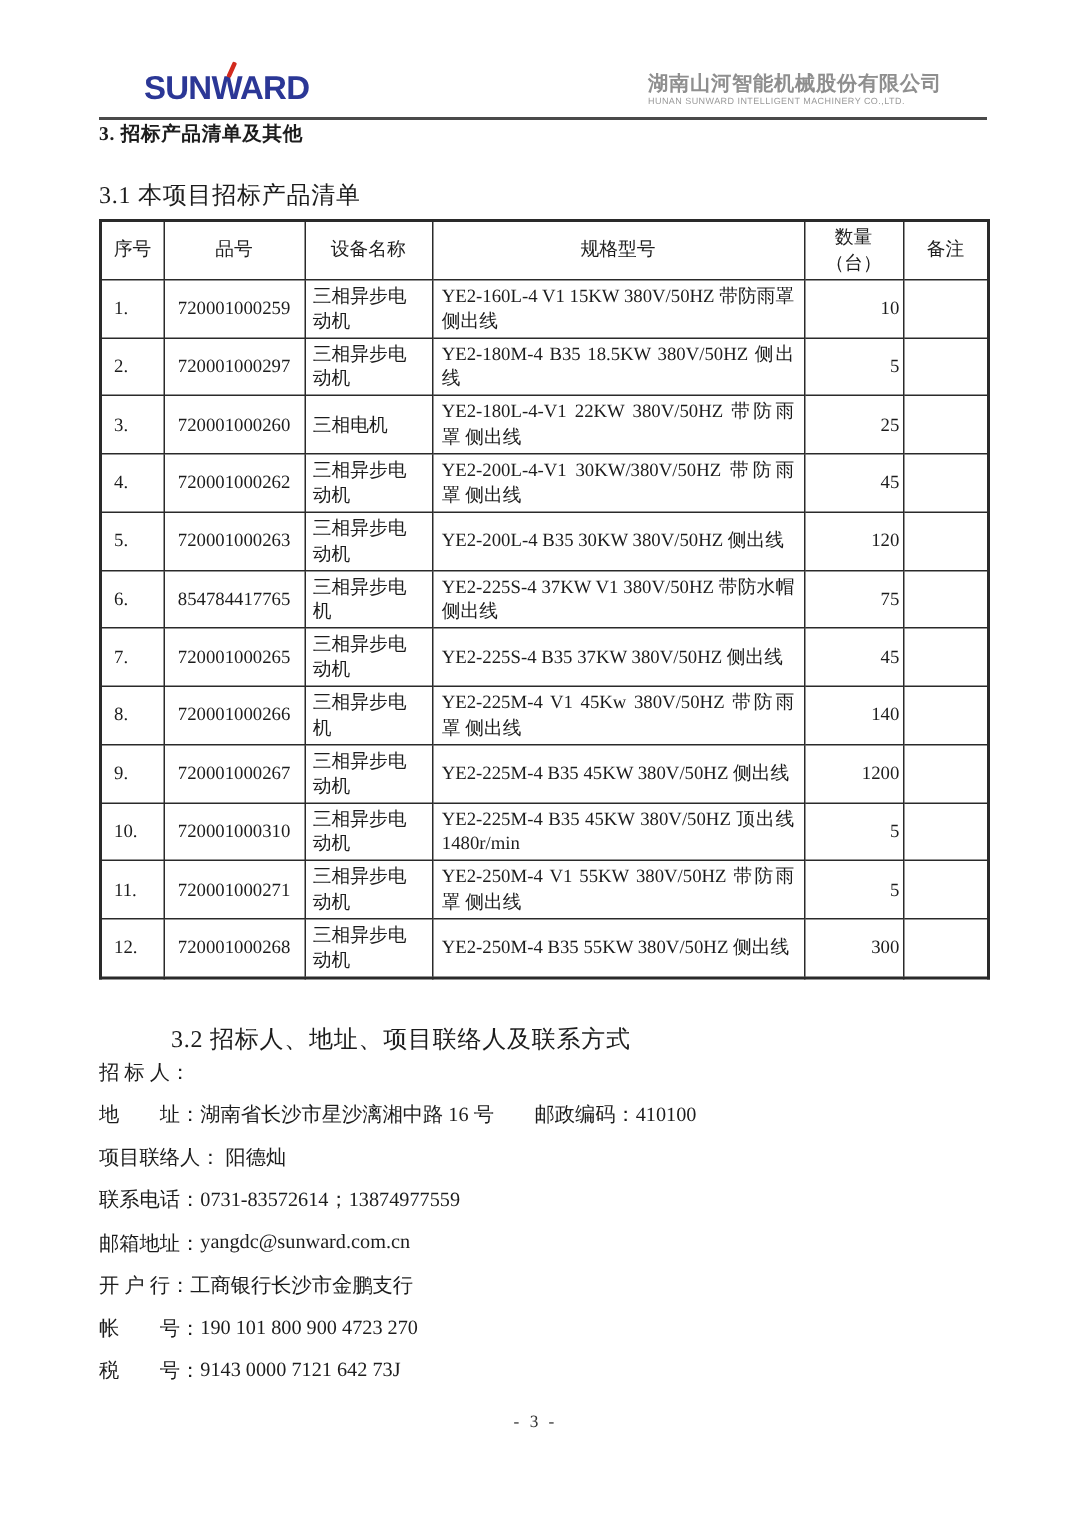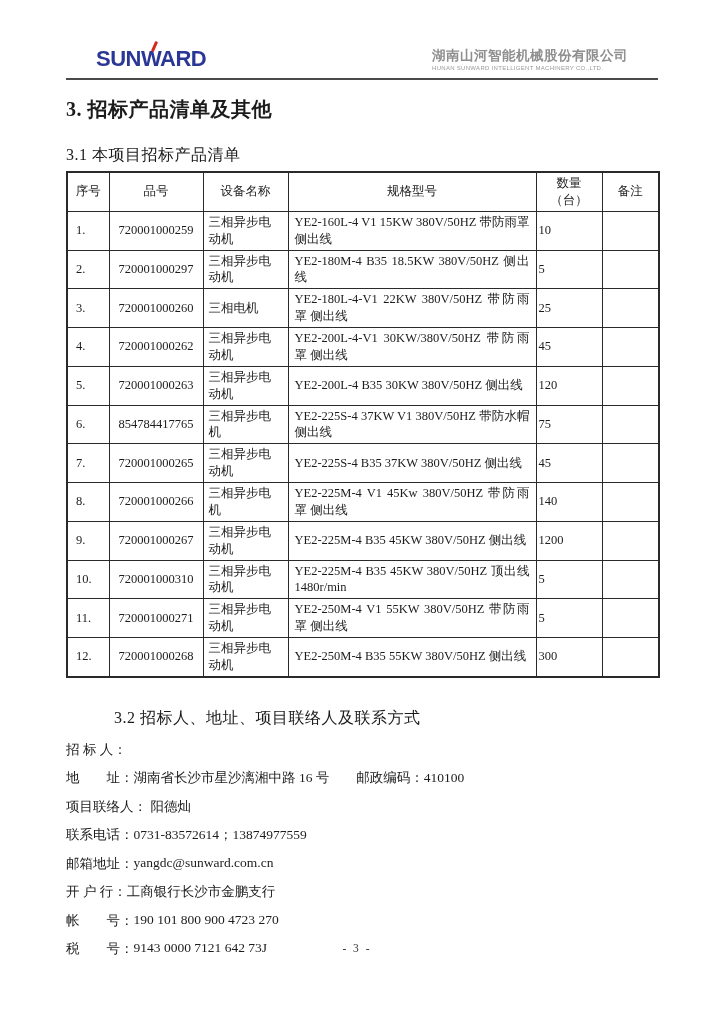--- a/index.html
+++ b/index.html
@@ -35,21 +35,21 @@
   .company-cn {
     font-family: "Liberation Sans", "DejaVu Sans", sans-serif;
     font-weight: 700; font-size: 13.5px; color: #8f8f8f; letter-spacing: 0.5px;
   }
   .company-en {
     font-family: "Liberation Sans", "DejaVu Sans", sans-serif;
     font-size: 6px; color: #9a9a9a; letter-spacing: 0.3px; margin-top: 2px;
   }
 
   
-  .sec-title { font-size: 20px; font-weight: 700; margin-top: 16px; letter-spacing: 0.5px; }
+  .sec-title { font-size: 13px; font-weight: 700; letter-spacing: 0.5px; }
   .sub-title { font-size: 16px; font-weight: 400; margin-top: 22px; letter-spacing: 0.5px; }
 
   
   table.products {
     border-collapse: collapse; table-layout: fixed;
     width: 592px; margin-top: 5px;
     border: 2px solid #2a2a2a;
   }
   table.products th, table.products td {
     border: 1px solid #2a2a2a;
@@ -58,26 +58,26 @@
     line-height: 1.35;
     vertical-align: middle;
     overflow: hidden;
   }
   table.products th { height: 28px; text-align: center; padding: 2px; }
   table.products td { height: 34px; }
   td.c-no   { text-align: left; padding: 2px 2px 2px 8px; }
   td.c-item { text-align: center; padding: 2px; }
   td.c-dev  { text-align: left; padding: 2px 5px; font-size: 12px; }
   td.c-spec { text-align: justify; padding: 2px 6px; }
-  td.c-qty  { text-align: left; padding: 2px; }
+  td.c-qty  { text-align: right; padding: 2px; }
   td.c-rem  { padding: 2px; }
 
   
   .contact-title { font-size: 16px; font-weight: 400; margin-top: 30px; letter-spacing: 0.5px; margin-left: 48px; }
-  .contact-list { margin-top: 12px; }
+  .contact-list { margin-top: 2px; }
   .contact-line { font-size: 13.5px; height: 28.5px; display: flex; align-items: flex-start; }
   .contact-label { white-space: pre; }
   .contact-value { white-space: pre; }
 
   
   .page-footer {
     position: absolute; left: 0; right: 10px; top: 942px;
     text-align: center; font-size: 11.5px; color: #333;
     letter-spacing: 2px;
   }

